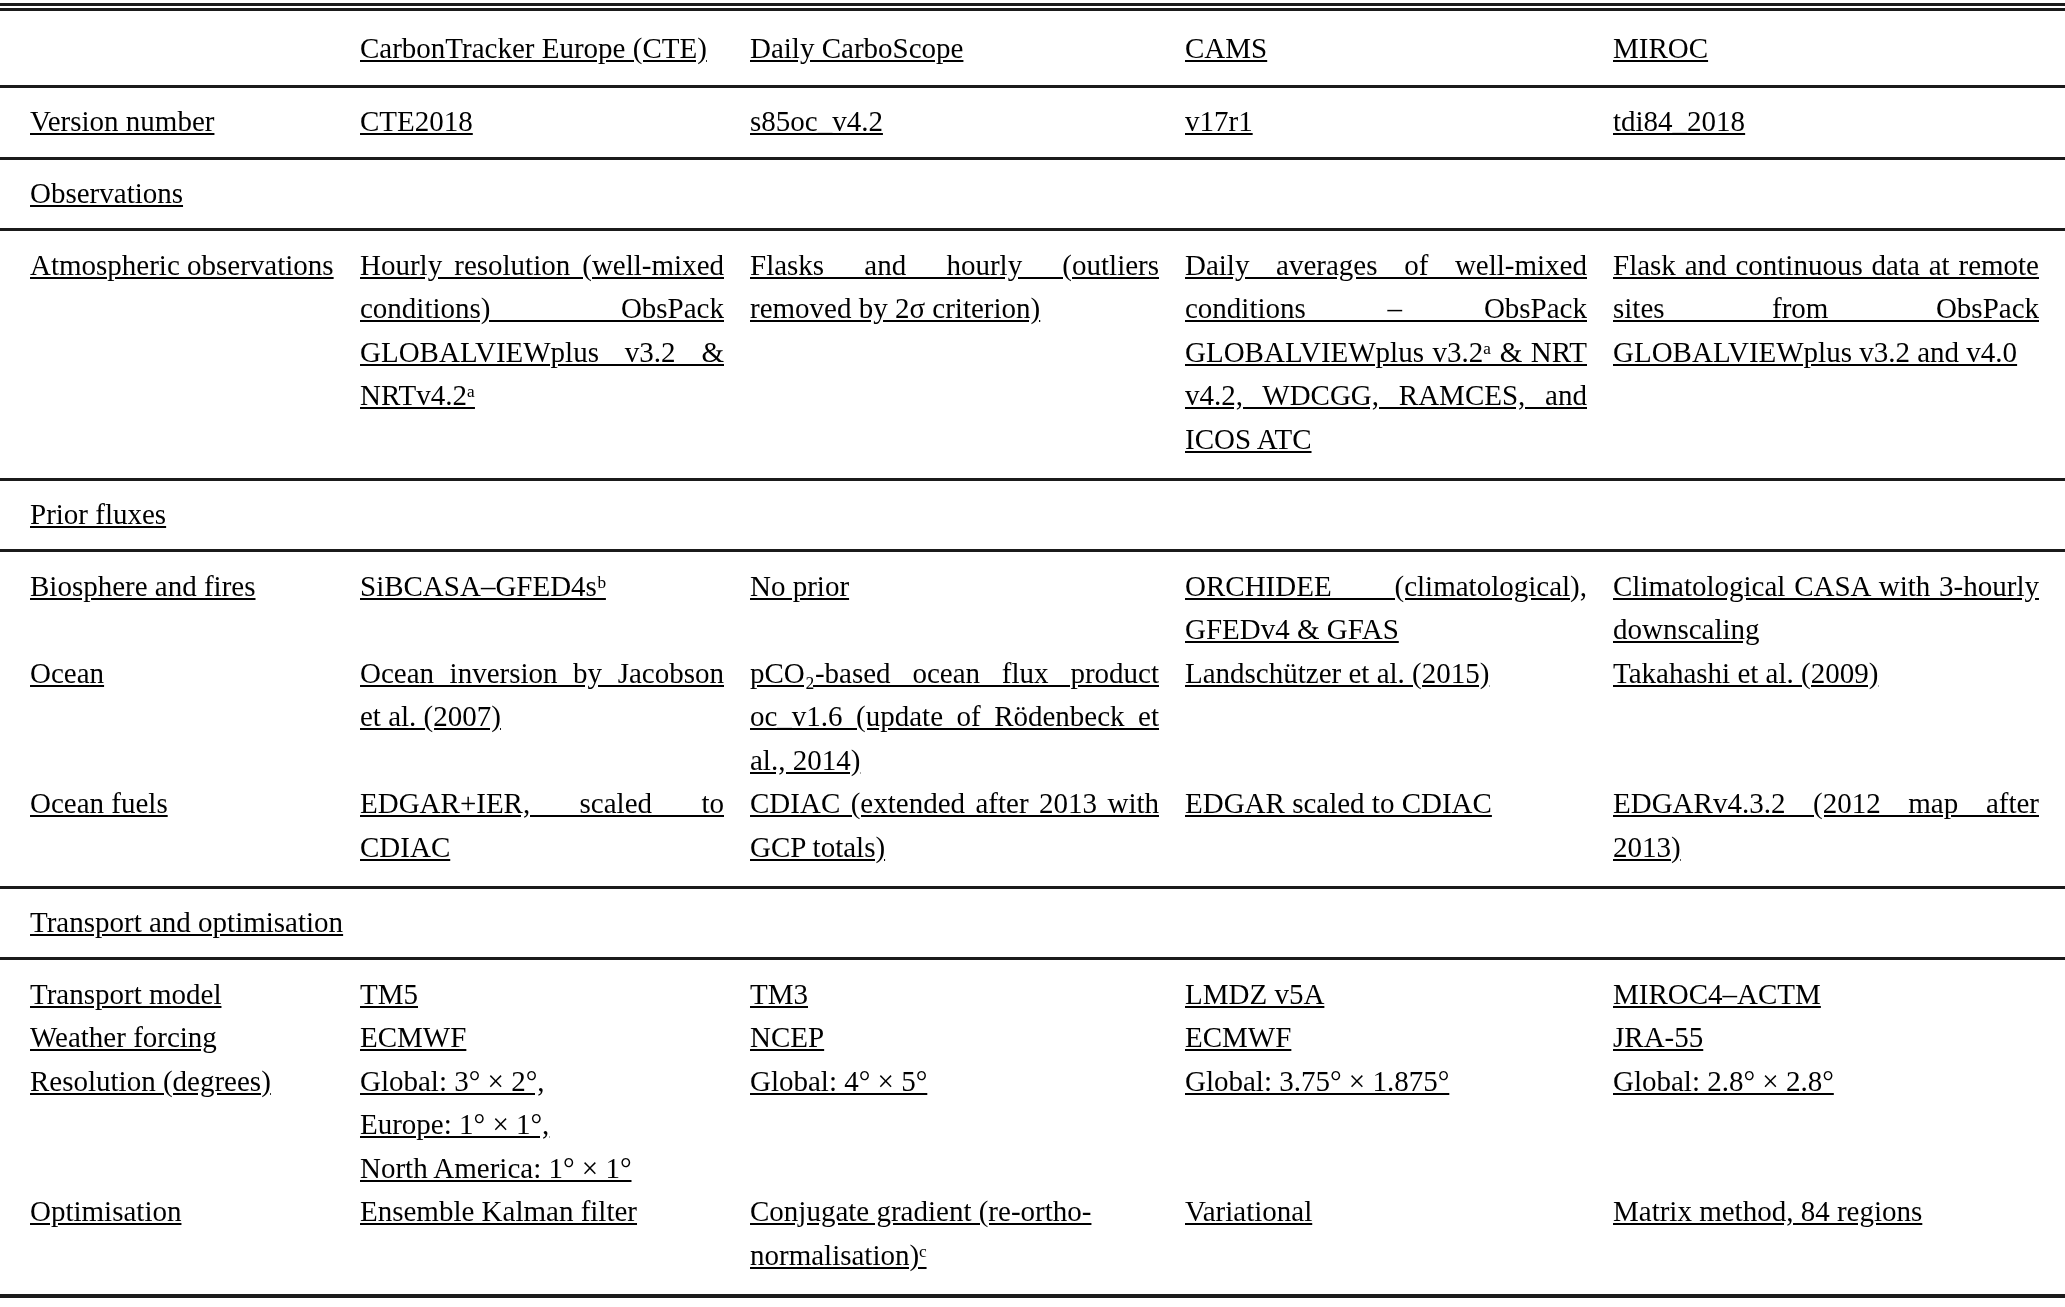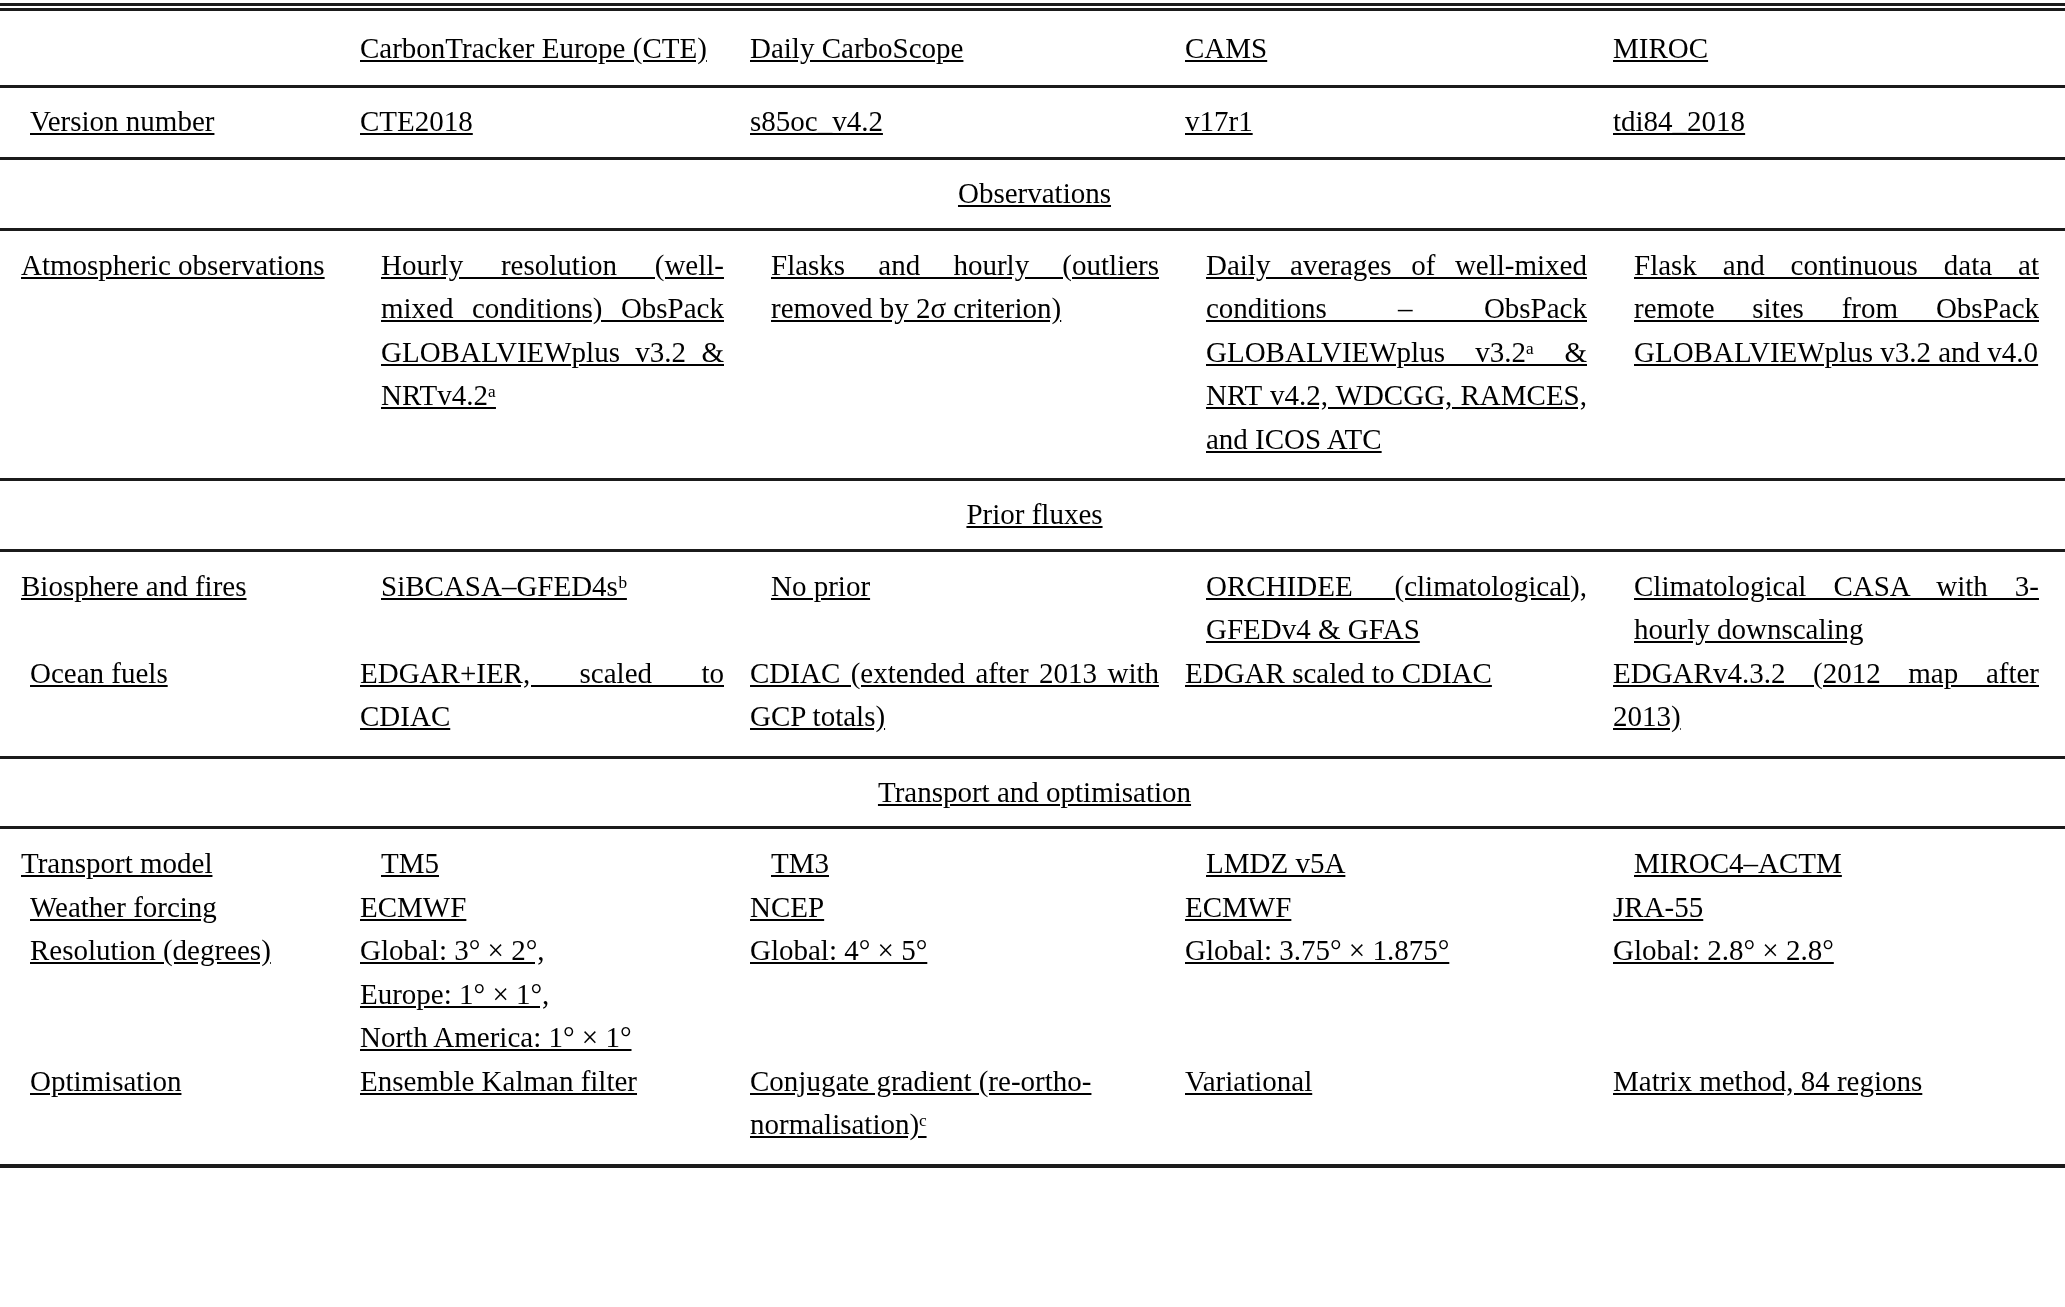--- a/index.html
+++ b/index.html
@@ -31,22 +31,22 @@
   }
   td.first {
     padding-left: 30px;
     margin-top: 6px;
   }
   td.j { text-align: justify; }
   td.pre { white-space: pre-line; }
   tr.rule > td { border-bottom: 3px solid #1b1b1b; }
   tr.header-row > td { padding-top: 16px; padding-bottom: 14px; }
   tr.version-row > td { padding-top: 12px; padding-bottom: 14px; }
-  tr.section-row > td { padding-top: 12px; padding-bottom: 12px; text-align: center; }
-  tr.row-pt > td { padding-top: 13px; padding-left: 21px; }
+  tr.section-row > td { padding-top: 12px; padding-bottom: 12px; }
+  tr.row-pt > td { padding-top: 13px; }
   tr.row-pb > td { padding-bottom: 17px; }
 </style>
 </head>
 <body>
 
 <table class="paper-table">
   <colgroup>
     <col style="width:360px">
     <col style="width:390px">
     <col style="width:435px">
@@ -88,20 +88,27 @@
   </tr>
 
   <tr class="row-pt">
     <td class="first">Biosphere and fires</td>
     <td class="j">SiBCASA–GFED4sᵇ</td>
     <td class="j">No prior</td>
     <td class="j">ORCHIDEE (climatological), GFEDv4 &amp; GFAS</td>
     <td class="j">Climatological CASA with 3-hourly downscaling</td>
   </tr>
 
+  <tr>
+    <td class="first">Ocean</td>
+    <td class="j">Ocean inversion by Jacobson et al. (2007)</td>
+    <td class="j">pCO₂-based ocean flux product oc_v1.6 (update of Rödenbeck et al., 2014)</td>
+    <td class="j">Landschützer et al. (2015)</td>
+    <td class="j">Takahashi et al. (2009)</td>
+  </tr>
 
   <tr class="row-pb rule">
     <td class="first">Ocean fuels</td>
     <td class="j">EDGAR+IER, scaled to CDIAC</td>
     <td class="j">CDIAC (extended after 2013 with GCP totals)</td>
     <td class="j">EDGAR scaled to CDIAC</td>
     <td class="j">EDGARv4.3.2 (2012 map after 2013)</td>
   </tr>
 
   <tr class="section-row rule">

